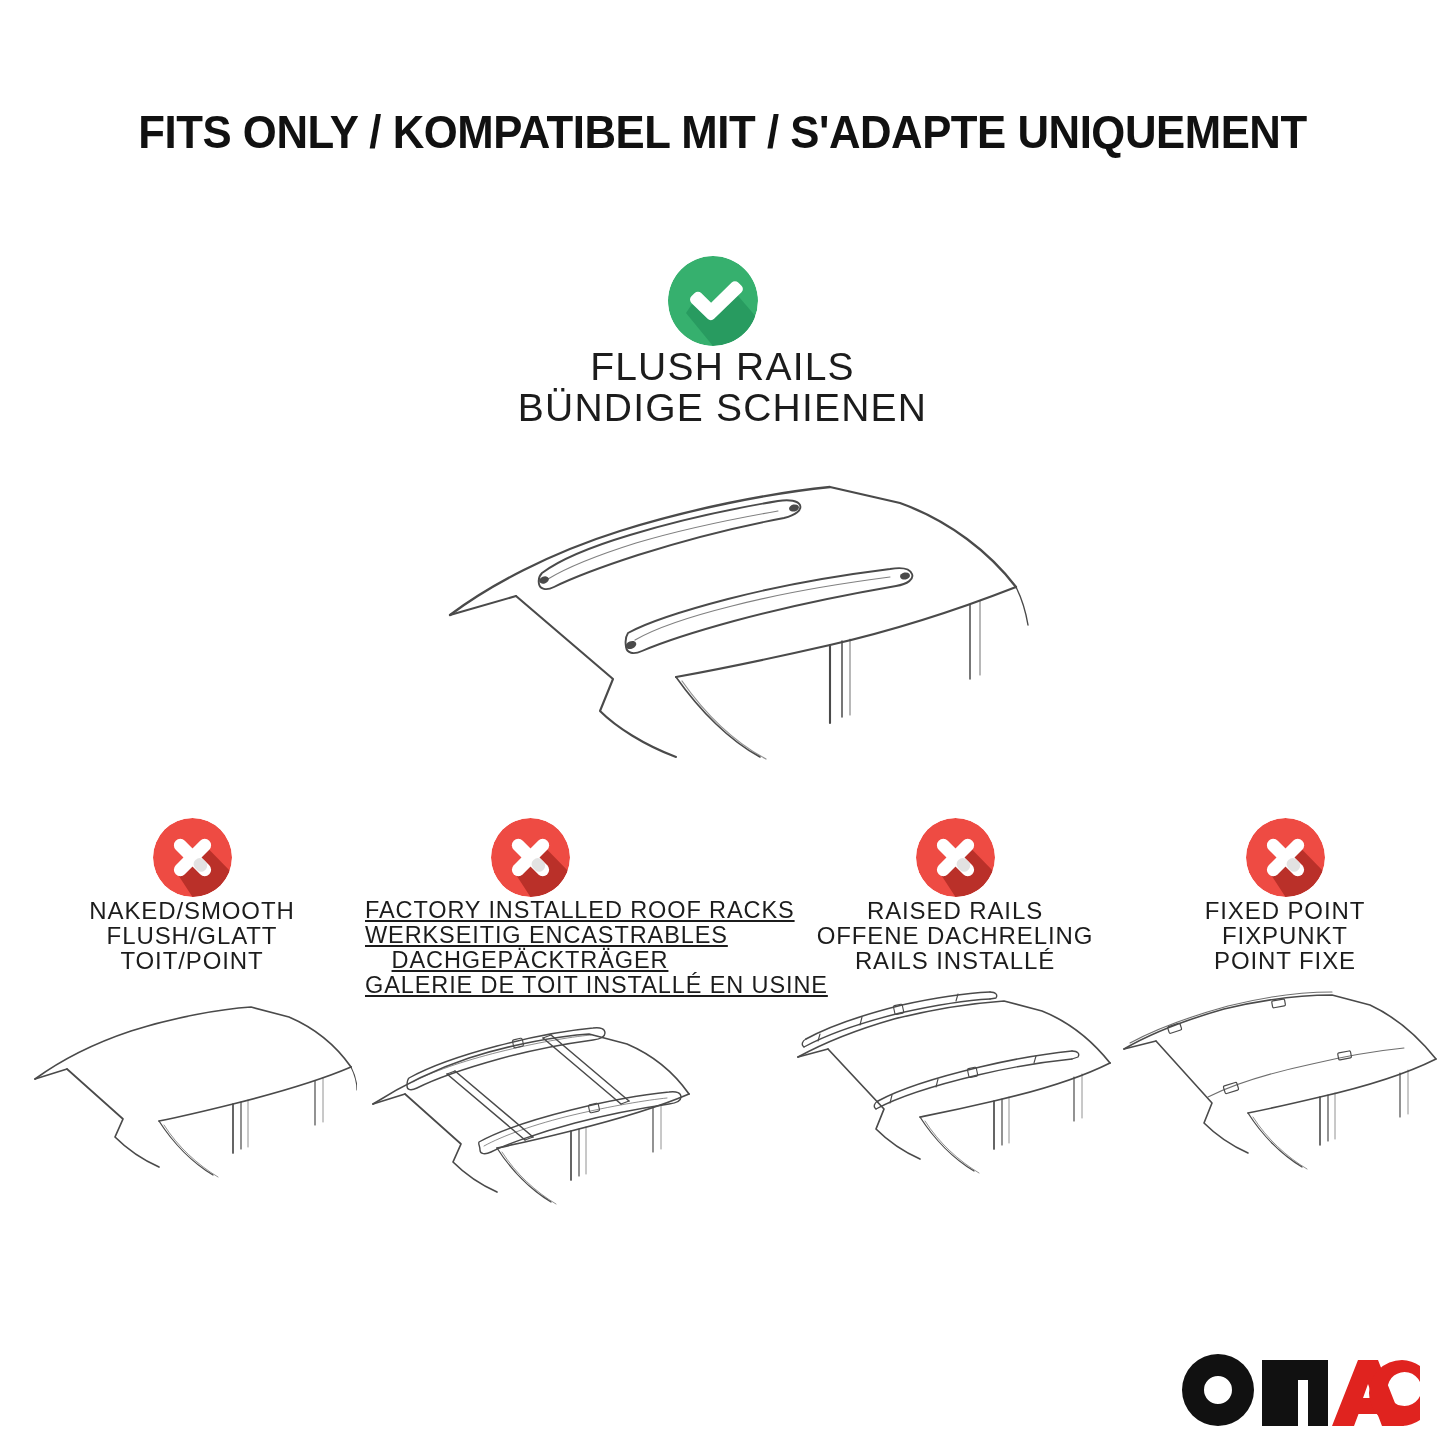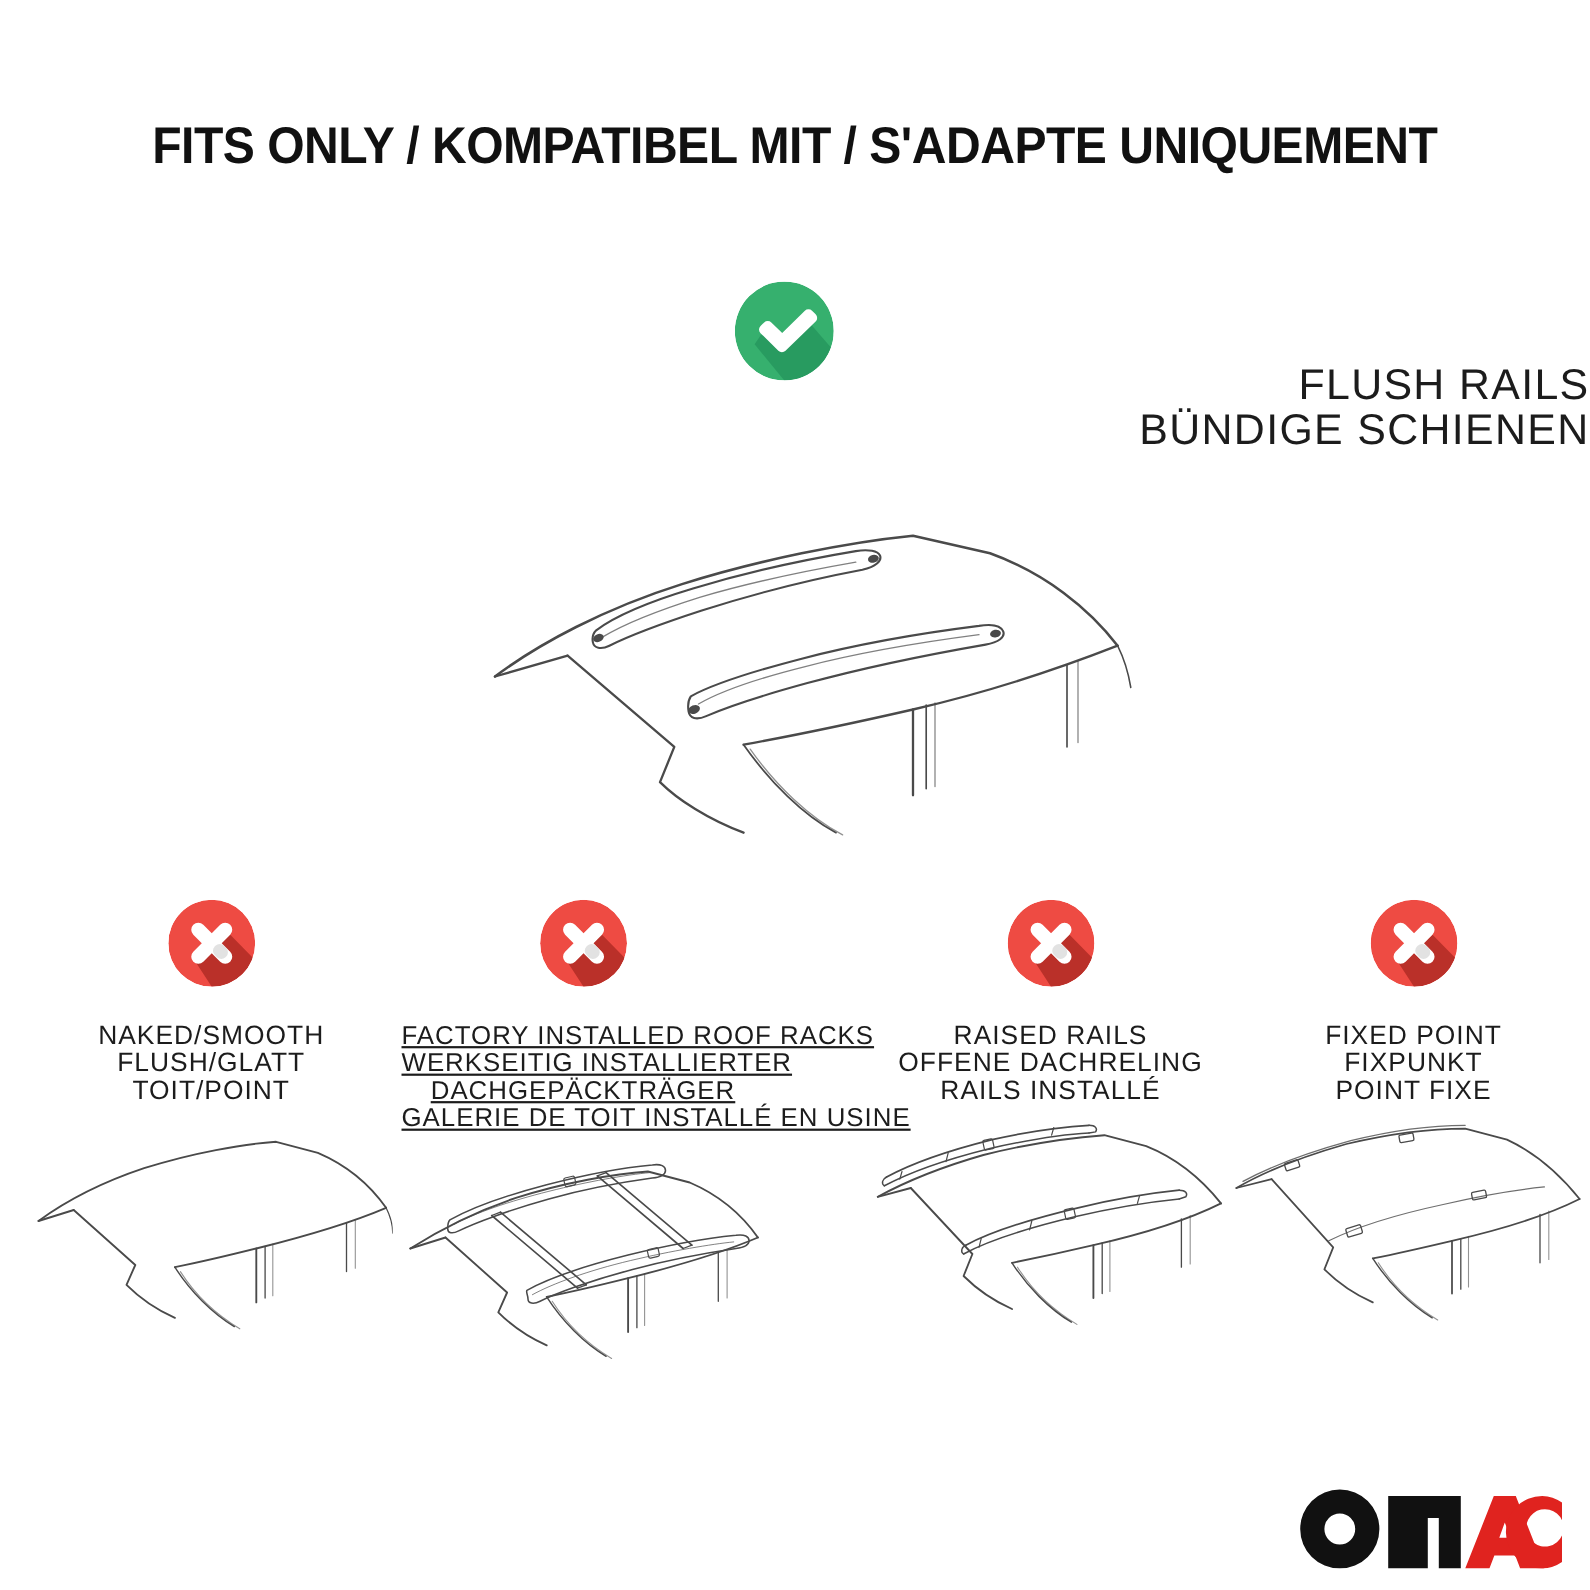--- a/index.html
+++ b/index.html
@@ -43,23 +43,23 @@
   
   .ok-badge {
     left: 668px;
     top: 256px;
     width: 90px;
     height: 90px;
   }
   .ok-caption {
     position: absolute;
     left: 0;
-    top: 330px;
+    top: 346px;
     width: 1445px;
-    text-align: right;
+    text-align: center;
   }
   .ok-caption .ln {
     display: block;
     font-size: 39px;
     font-weight: 300;
     letter-spacing: 1.2px;
     line-height: 41px;
     color: #1c1c1c;
   }
 
@@ -85,21 +85,21 @@
 
   .col .no-badge {
     position: relative;
     margin: 0 auto;
     width: 79px;
     height: 79px;
     left: 0;
     top: 0;
   }
   .col .cap {
-    margin-top: 32px;
+    margin-top: 1px;
     text-align: center;
   }
   .col .cap .ln {
     display: block;
     font-size: 24px;
     font-weight: 300;
     letter-spacing: 0.9px;
     line-height: 25px;
     color: #1c1c1c;
     white-space: nowrap;
@@ -212,21 +212,21 @@
       <path d="M40 80a40 40 0 0 0 37.8-26.7L55 30 40 45 25 57l15 23z" fill="#b02b24" opacity="0.85"></path>
       <g fill="#ffffff">
         <rect x="16" y="33.5" width="48" height="13" rx="6.5" transform="rotate(45 40 40)"></rect>
         <rect x="16" y="33.5" width="48" height="13" rx="6.5" transform="rotate(-45 40 40)"></rect>
       </g>
       <rect x="41" y="41.5" width="14" height="12" rx="5.5" fill="#d8d8d8" transform="rotate(45 48 47.5)" opacity="0.75"></rect>
     </svg>
   </div>
   <div class="cap">
     <span class="ln">FACTORY INSTALLED ROOF RACKS</span>
-    <span class="ln">WERKSEITIG INSTALLIERTER</span>
+    <span class="ln">WERKSEITIG ENCASTRABLES</span>
     <span class="ln">DACHGEPÄCKTRÄGER</span>
     <span class="ln">GALERIE DE TOIT INSTALLÉ EN USINE</span>
   </div>
   <div class="art">
     <svg viewBox="0 0 330 215" xmlns="http://www.w3.org/2000/svg" fill="none" stroke="#4a4a4a" stroke-width="1.7" stroke-linecap="round" stroke-linejoin="round">
       <path d="M8 92 C 30 78 62 60 104 46 C 148 32 194 24 224 22 L 262 32 C 290 44 310 62 324 82"></path>
       <path d="M8 92 L 40 82"></path>
       <path d="M40 82 L 96 132 L 88 150 C 98 160 114 172 132 180"></path>
       <path d="M324 82 C 296 94 250 108 206 119 C 166 129 142 134 132 136"></path>
       <path d="M132 136 C 146 158 166 178 186 190" stroke-width="1.3"></path>

